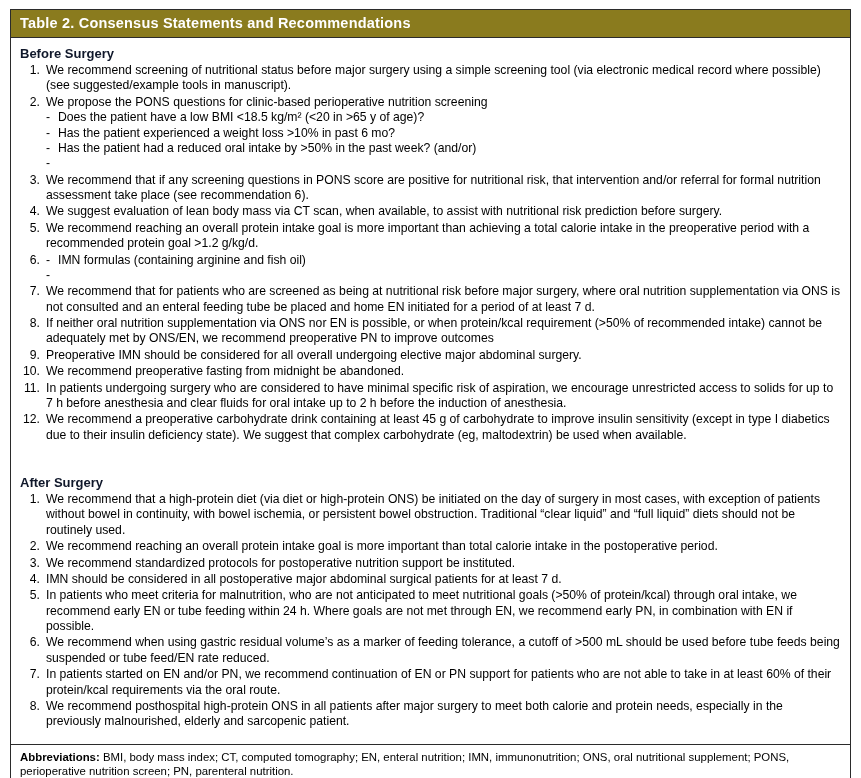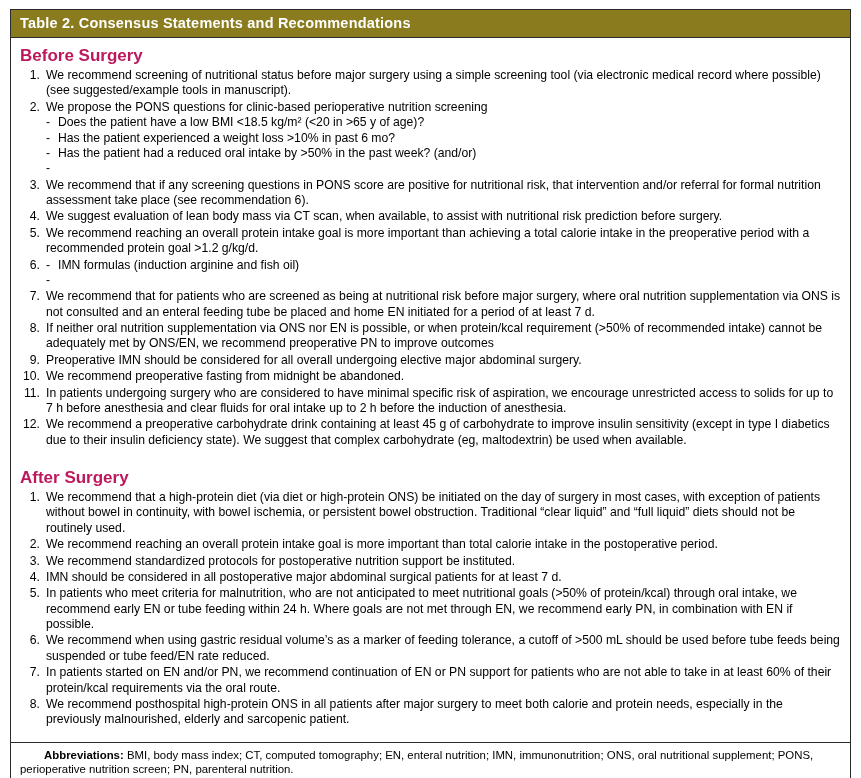--- a/index.html
+++ b/index.html
@@ -33,26 +33,26 @@
     padding: 5px 9px 6px 9px;
     letter-spacing: 0.2px;
     border-bottom: 1px solid #2b2b2b;
   }
   .table-body {
     padding: 6px 9px 6px 9px;
     background: #ffffff;
   }
   .section-head {
     font-weight: bold;
-    font-size: 17px;
-    color: #be185d;
+    font-size: 13px;
+    color: #0f172a;
     margin: 2px 0 2px 0;
   }
   .section-head.after {
-    margin-top: 20px;
+    margin-top: 32px;
   }
   ol.items {
     list-style: none;
     margin: 0;
     padding: 0;
   }
   ol.items > li {
     display: flex;
     align-items: flex-start;
     font-size: 12.2px;
@@ -98,21 +98,20 @@
     margin: 7px 0 0 0;
   }
   .abbrev {
     font-size: 11.4px;
     line-height: 1.3;
     padding: 5px 9px 6px 9px;
     color: #000000;
   }
   .abbrev b {
     font-weight: bold;
-    margin-left: 24px;
   }
 </style>
 </head>
 <body>
 
 <div class="table-wrap">
   <div class="table-frame">
 
     <div class="table-title">Table 2.  Consensus Statements and Recommendations</div>
 
@@ -166,21 +165,21 @@
           <span class="item-body">
             <span class="item-text">We recommend reaching an overall protein intake goal is more important than achieving a total calorie intake in the preoperative period with a recommended protein goal &gt;1.2 g/kg/d.</span>
           </span>
         </li>
         <li>
           <span class="num">6.</span>
           <span class="item-body">
             <ul class="sublist subindent">
               <li>
                   <span class="dash">-</span>
-                  <span>IMN formulas (induction arginine and fish oil)</span>
+                  <span>IMN formulas (containing arginine and fish oil)</span>
                 </li>
               <li>
                   <span class="dash">-</span>
                 </li>
             </ul>
           </span>
         </li>
         <li>
           <span class="num">7.</span>
           <span class="item-body">

